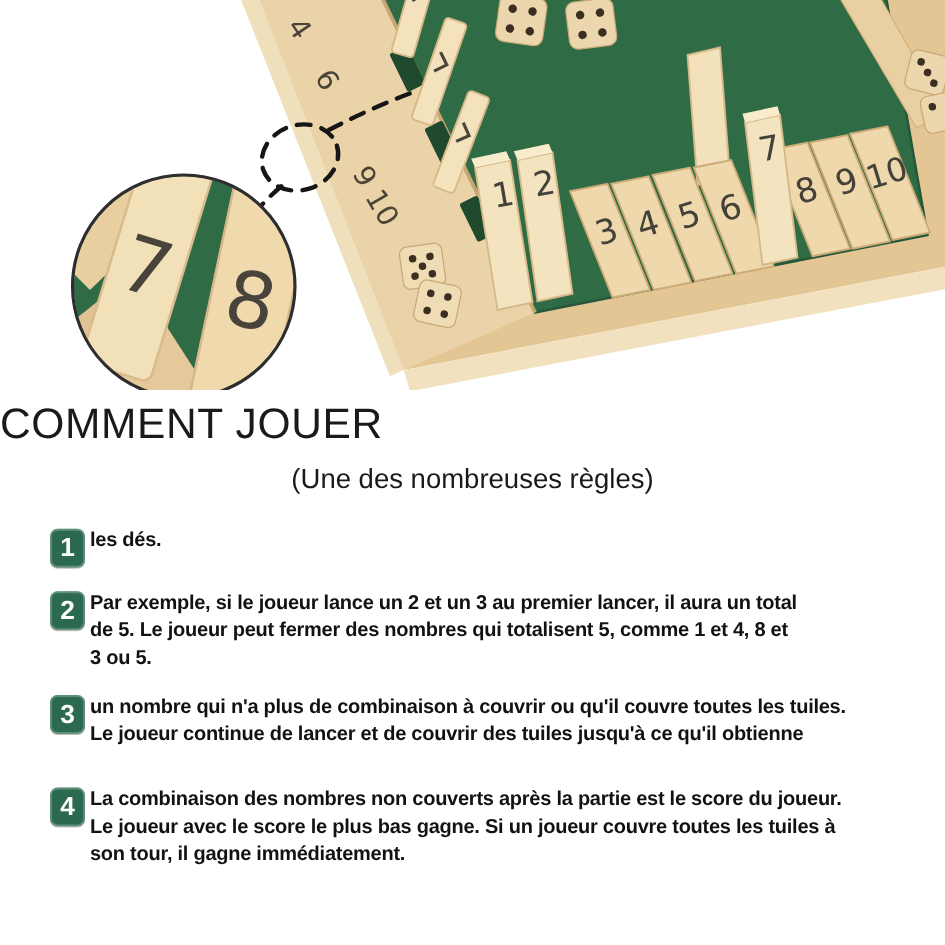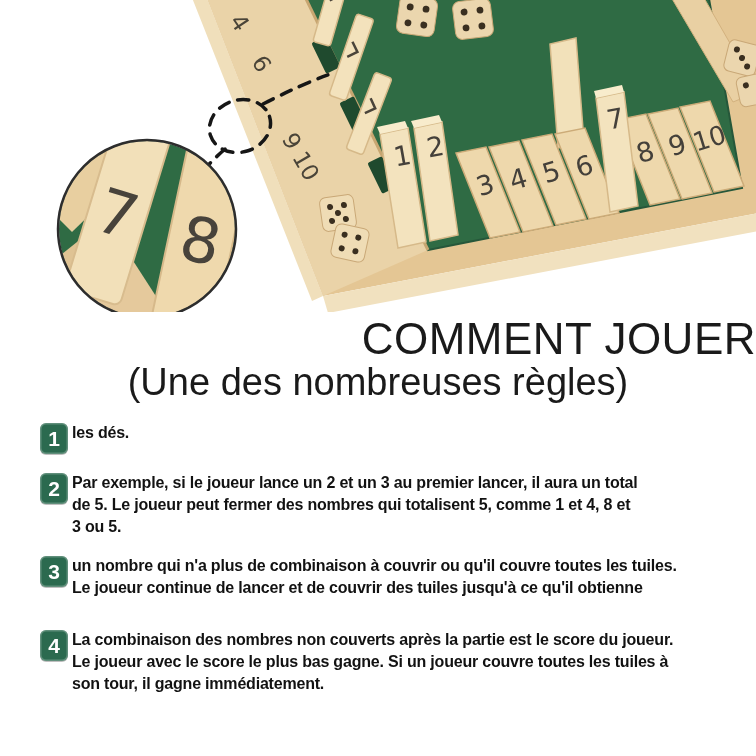--- a/index.html
+++ b/index.html
@@ -3,25 +3,25 @@
 <meta charset="utf-8">
 <style>
   html,body{margin:0;padding:0}
   body{
     width:756px;height:756px;background:#ffffff;overflow:hidden;
     font-family:"Liberation Sans",sans-serif;color:#141414;
   }
   .hero{display:block}
   .title-block{margin-top:2px}
   .title{
-    text-align:right;font-size:44px;line-height:50px;font-weight:400;
-    color:#1a1a1a;letter-spacing:.5px;padding-left:48px;
+    text-align:left;font-size:34px;line-height:50px;font-weight:400;
+    color:#1a1a1a;letter-spacing:.5px;
   }
   .subtitle{
-    text-align:center;font-size:38px;line-height:37px;font-weight:400;color:#1a1a1a;
+    text-align:center;font-size:22px;line-height:37px;font-weight:400;color:#1a1a1a;
   }
   .steps{margin-top:21px}
   .step{display:flex;align-items:flex-start;margin:0 6px 0 40px}
   .step.mb18{margin-bottom:18px}
   .step.mb17{margin-bottom:17px}
   .step.mb30{margin-bottom:30px}
   .badge{
     flex:0 0 auto;width:28px;height:31px;margin:1px 4px 0 0;
     background:#2B6A4F;border-radius:6px;
     color:#ffffff;font-weight:bold;font-size:21px;line-height:31px;text-align:center;

